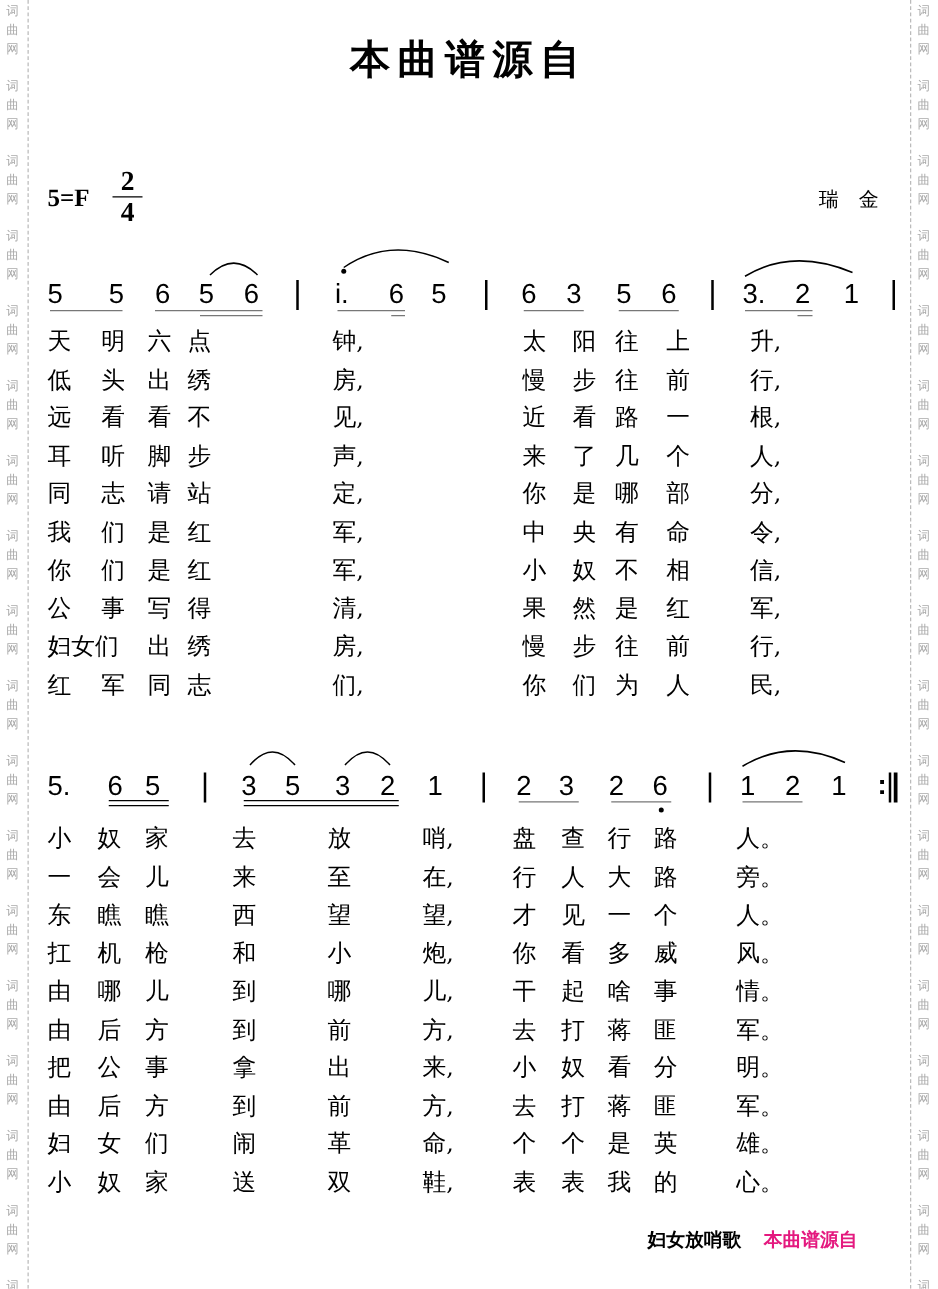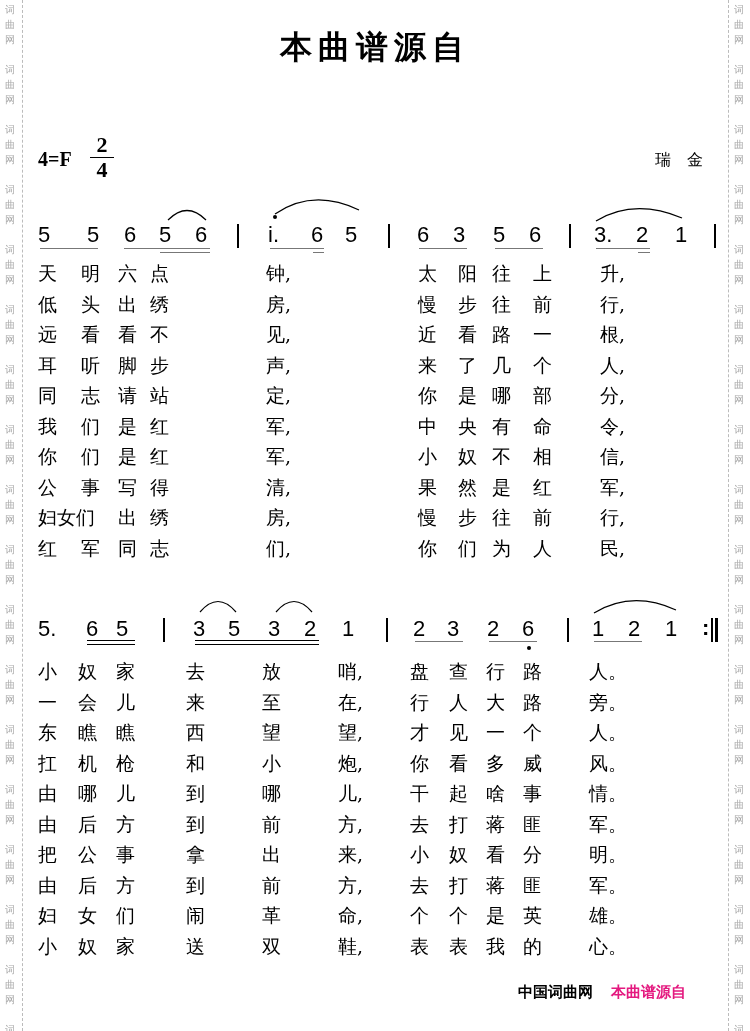--- a/index.html
+++ b/index.html
@@ -204,21 +204,21 @@
       <div>词</div>
       <div>曲</div>
       <div>网</div>
     </div>
     <div class="wm-group" style="top: 1022px;">
       <div>词</div>
     </div>
   </div>
 
 <div class="title">本曲谱源自</div>
-<div class="key">4=F</div>
+<div class="key">5=F</div>
 <div class="meter">
   <span class="num">2</span>
   <span>4</span>
 </div>
 <div class="composer">瑞金</div>
 
 <div>
 
   <span class="note" style="left:38px;top:222px">5</span>
   <span class="note" style="left:87px;top:222px">5</span>
@@ -553,14 +553,14 @@
       <span class="lyric" style="left: 338px;">鞋,</span>
       <span class="lyric" style="left: 410px;">表</span>
       <span class="lyric" style="left: 449px;">表</span>
       <span class="lyric" style="left: 486px;">我</span>
       <span class="lyric" style="left: 523px;">的</span>
       <span class="lyric" style="left: 589px;">心。</span>
     </div>
   </div>
 
 <div class="source">
-  <span>中国词曲网</span><span class="site">本曲谱源自</span>
+  <span>妇女放哨歌</span><span class="site">本曲谱源自</span>
 </div>
 
 </body></html>

